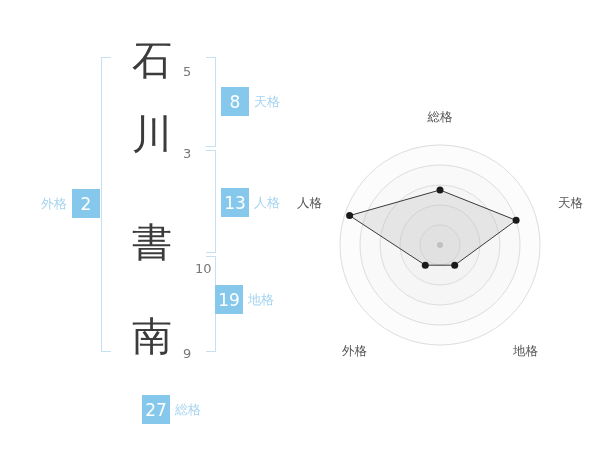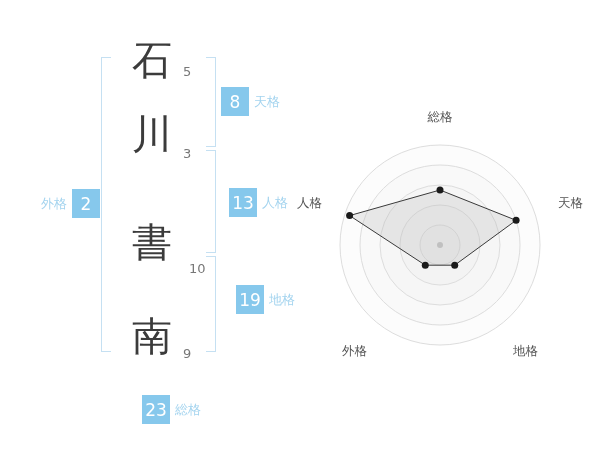--- a/index.html
+++ b/index.html
@@ -36,50 +36,50 @@
 
 <div class="page">
 
   <div class="char" style="left:128px;top:40px">石</div>
   <div class="char" style="left:128px;top:114px">川</div>
   <div class="char" style="left:128px;top:222px">書</div>
   <div class="char" style="left:128px;top:316px">南</div>
 
   <div class="stroke-num" style="left:183px;top:64px">5</div>
   <div class="stroke-num" style="left:183px;top:146px">3</div>
-  <div class="stroke-num" style="left:189px;top:261px">10</div>
+  <div class="stroke-num" style="left:195px;top:261px">10</div>
   <div class="stroke-num" style="left:183px;top:346px">9</div>
 
   <div class="bracket bracket-left" style="left:101px;top:57px;width:9px;height:293px"></div>
   <div class="bracket bracket-right" style="left:206px;top:57px;width:9px;height:88px"></div>
   <div class="bracket bracket-right" style="left:206px;top:150px;width:9px;height:101px"></div>
   <div class="bracket bracket-right" style="left:206px;top:256px;width:9px;height:94px"></div>
 
   <div class="badge-row" style="left:221px;top:87px">
     <div class="badge">8</div>
     <div class="badge-label">天格</div>
   </div>
 
-  <div class="badge-row" style="left:229px;top:188px">
+  <div class="badge-row" style="left:221px;top:188px">
     <div class="badge">13</div>
     <div class="badge-label">人格</div>
   </div>
 
-  <div class="badge-row" style="left:236px;top:285px">
+  <div class="badge-row" style="left:215px;top:285px">
     <div class="badge">19</div>
     <div class="badge-label">地格</div>
   </div>
 
   <div class="badge-row" style="left:41px;top:189px">
     <div class="badge-label">外格</div>
     <div class="badge">2</div>
   </div>
 
   <div class="badge-row" style="left:142px;top:395px">
-    <div class="badge">23</div>
+    <div class="badge">27</div>
     <div class="badge-label">総格</div>
   </div>
 
   <div id="radar"><svg width="300" height="320">
         <circle cx="145" cy="160" r="100.0" fill="rgba(128,128,128,0.025)" stroke="#dddddd"></circle>
         <circle cx="145" cy="160" r="80.0" fill="rgba(128,128,128,0.025)" stroke="#dddddd"></circle>
         <circle cx="145" cy="160" r="60.0" fill="rgba(128,128,128,0.025)" stroke="#dddddd"></circle>
         <circle cx="145" cy="160" r="40.0" fill="rgba(128,128,128,0.025)" stroke="#dddddd"></circle>
         <circle cx="145" cy="160" r="20.0" fill="rgba(128,128,128,0.025)" stroke="#dddddd"></circle>
         <circle cx="145" cy="160" r="3" fill="#c4c4c4"></circle>

